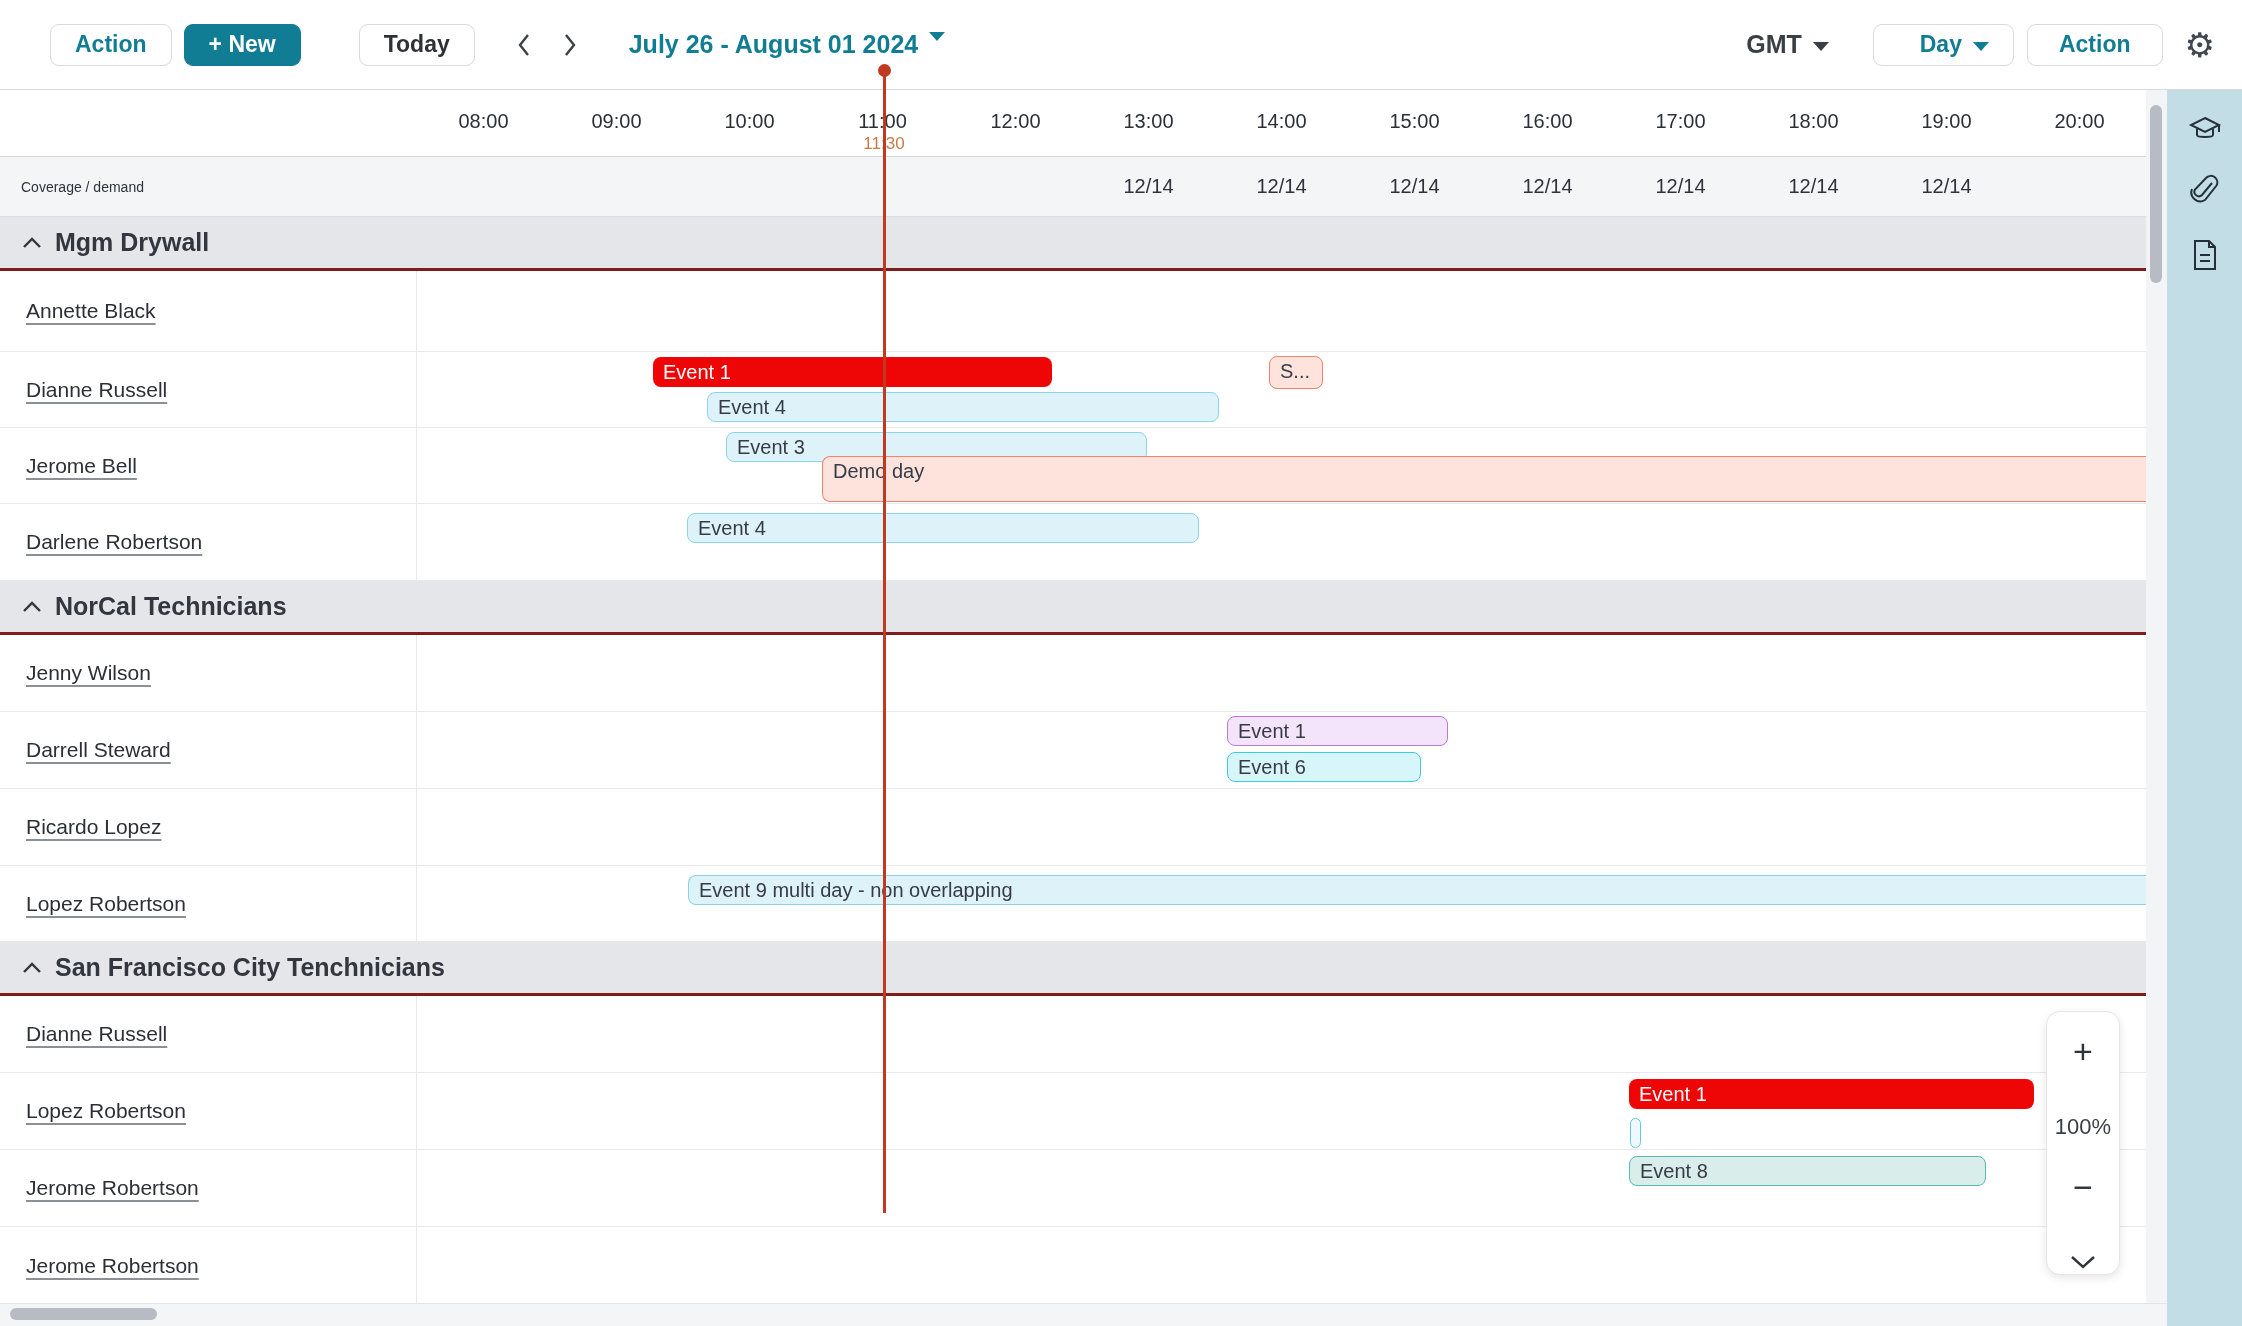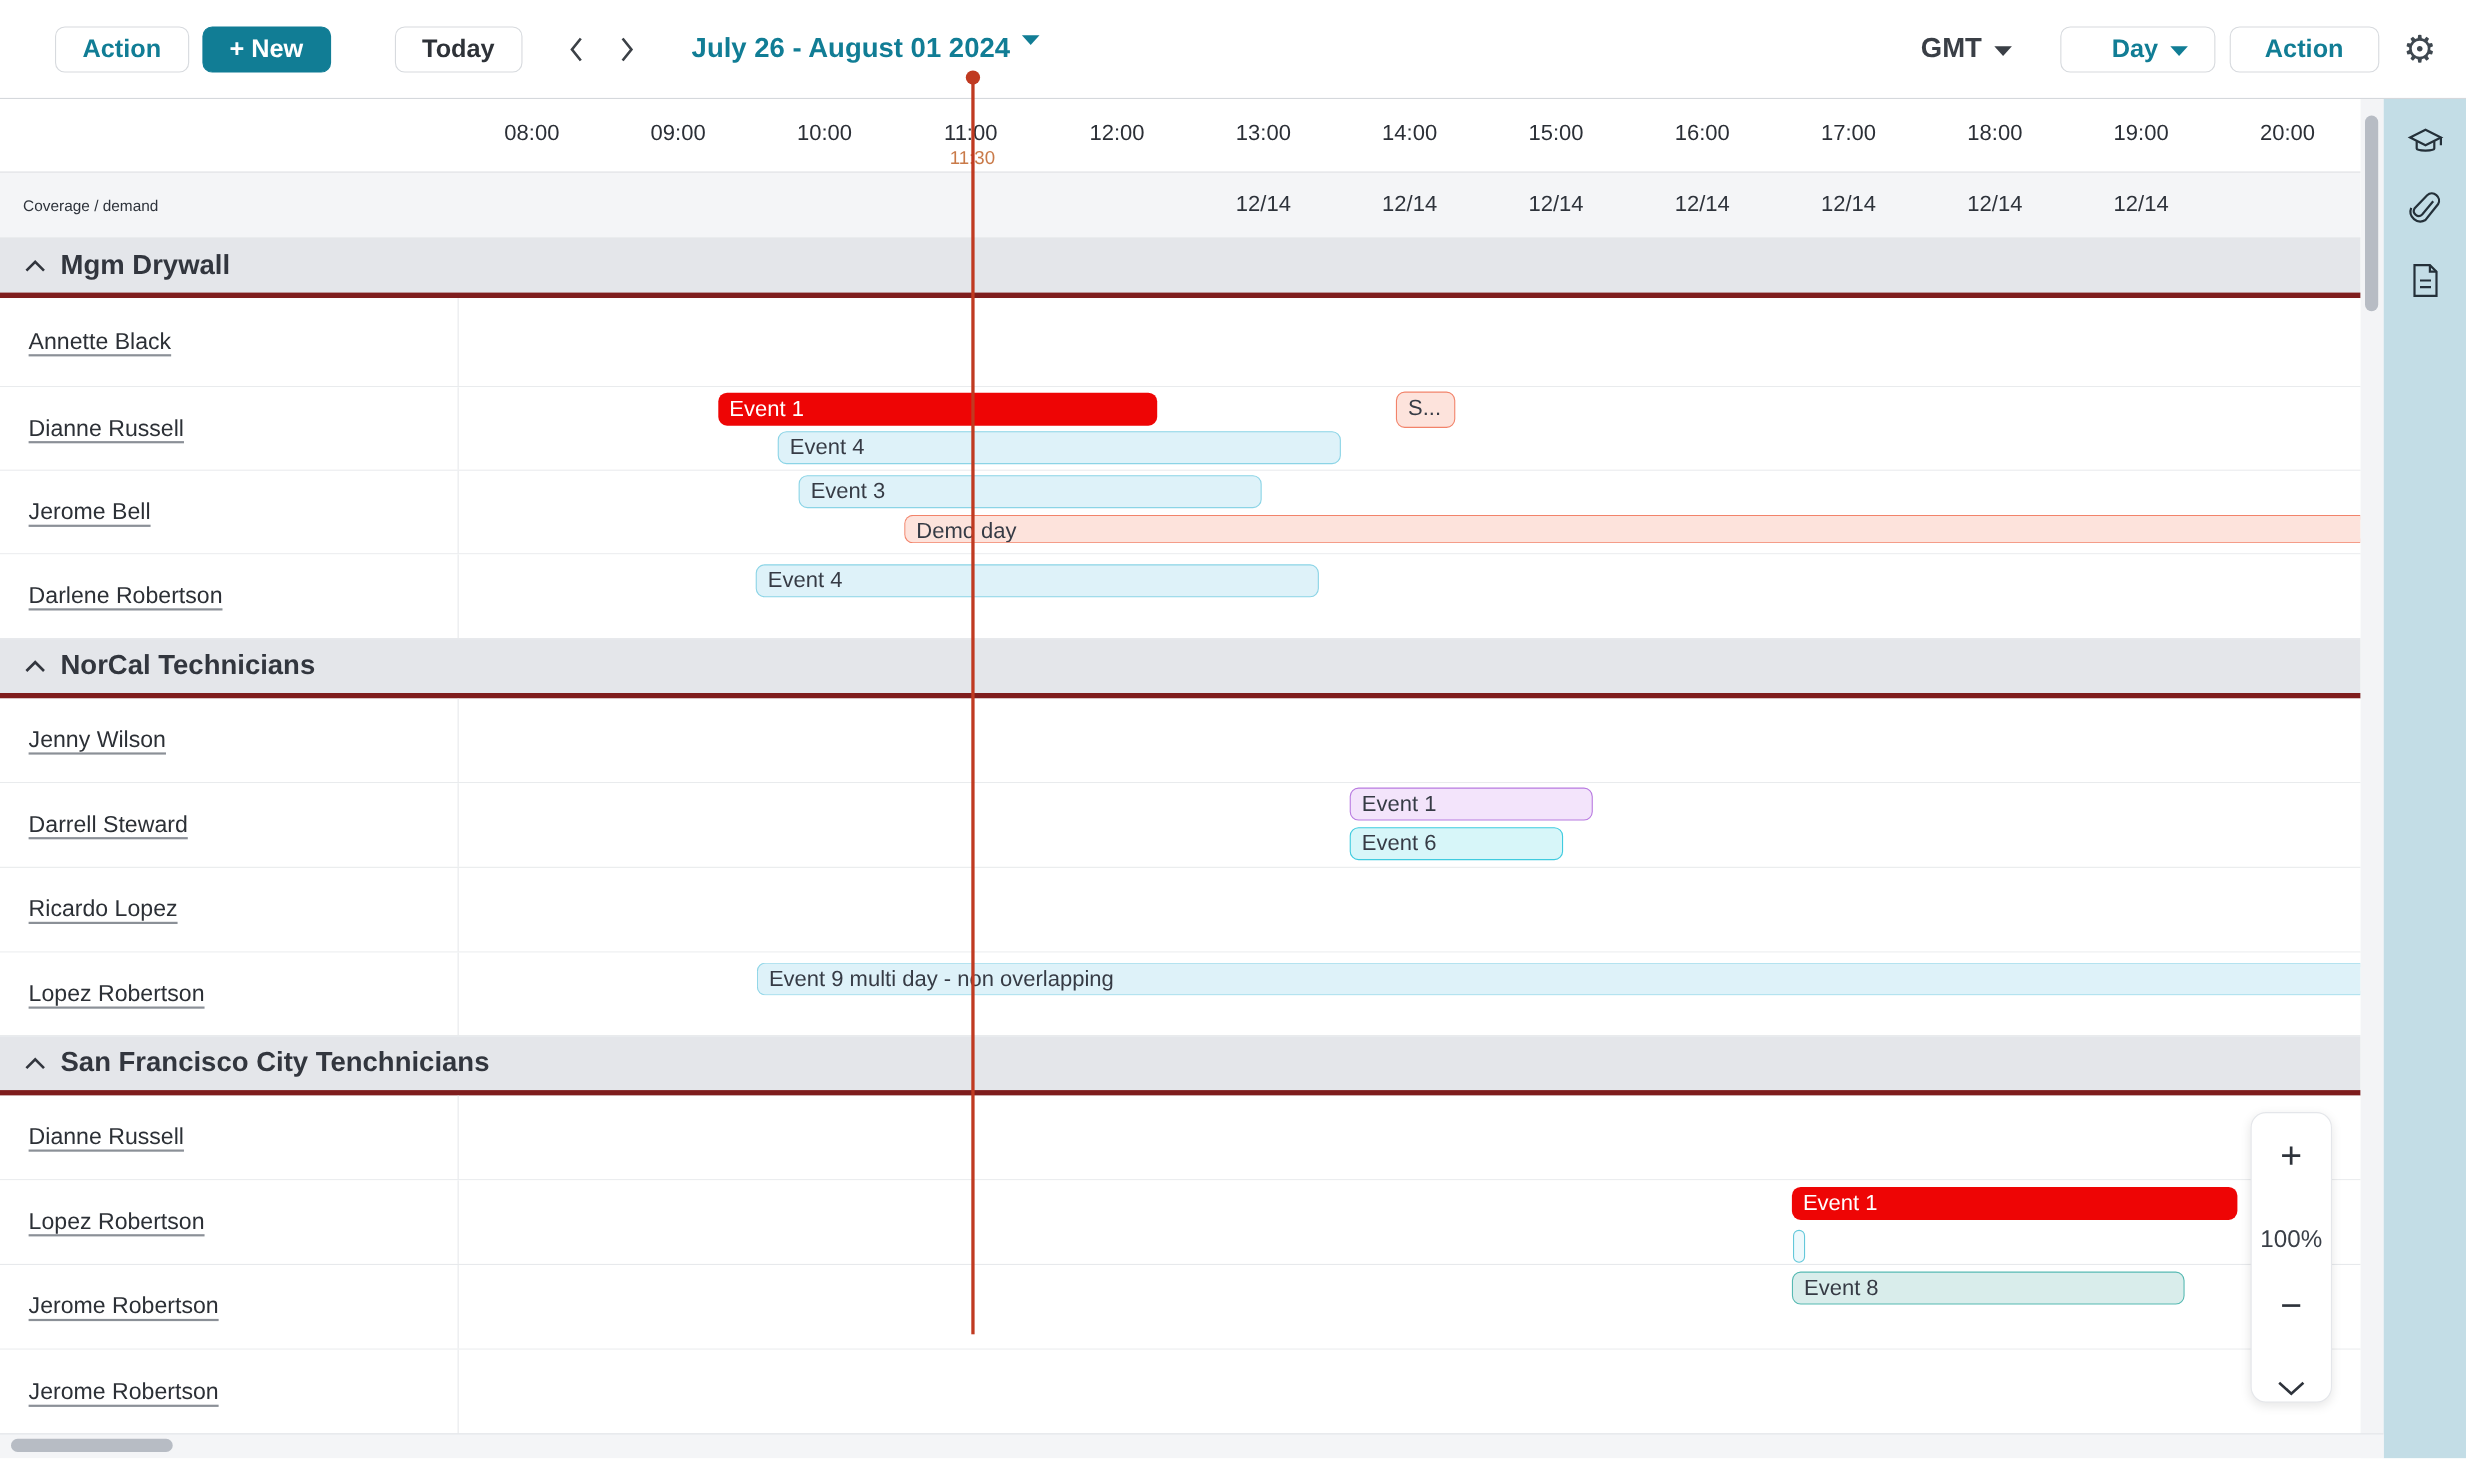--- a/index.html
+++ b/index.html
@@ -37,21 +37,21 @@
   .now-label { position:absolute; left:884px; top:44px; transform:translateX(-50%);
                font-size:17px; color:#c97a49; }
 
   .coverage-row { position:relative; height:60px; background:#f4f5f7; border-bottom:1px solid #dcdee2; }
   .coverage-label { position:absolute; left:21px; top:0; height:100%; display:flex; align-items:center;
                     font-size:14px; color:#2e333b; }
   .coverage-cells { position:absolute; left:417px; top:0; height:100%; display:flex; }
   .coverage-cell { width:133px; display:flex; align-items:center; justify-content:center;
                    font-size:20px; color:#2e333b; }
 
-  .group-hdr { position:relative; height:54px; background:#e4e6ea; border-bottom:5px solid #7f1d1d;
+  .group-hdr { position:relative; height:54px; background:#e4e6ea; border-bottom:3px solid #7f1d1d;
                display:flex; align-items:center; padding-left:22px; width:2146px; cursor:pointer; }
   .group-hdr svg { stroke:#32363e; stroke-width:2.4; fill:none; margin-right:13px; }
   .group-title { font-size:25px; font-weight:600; color:#32363e; }
 
   .res-row { position:relative; border-bottom:1px solid #e7e9ec; width:2146px; background:#fff; }
   .res-row .name-cell { position:absolute; left:0; top:0; width:417px; height:100%;
                         border-right:1px solid #e7e9ec; display:flex; align-items:center; padding-left:26px; }
   .res-name { font-size:21px; color:#2c3036; text-decoration:underline;
               text-decoration-color:#8b9097; text-underline-offset:5px; cursor:pointer; }
 
@@ -183,21 +183,21 @@
           </div>
           <div class="ev red" style="left: 653px; width: 399px; top: 5px; height: 30px;">Event 1</div>
           <div class="ev sky" style="left: 707px; width: 512px; top: 40px; height: 30px;">Event 4</div>
           <div class="ev salmon" style="left: 1269px; width: 54px; top: 4px; height: 33px;">S...</div>
         </div>
         <div class="res-row cols-bg" style="height: 76px;">
           <div class="name-cell">
             <span class="res-name">Jerome Bell</span>
           </div>
           <div class="ev sky" style="left: 726px; width: 421px; top: 4px; height: 30px;">Event 3</div>
-          <div class="ev salmon clip-right" style="left: 822px; width: 1324px; top: 40px; height: 26px;">Demo day</div>
+          <div class="ev salmon clip-right" style="left: 822px; width: 1324px; top: 28px; height: 46px;">Demo day</div>
         </div>
         <div class="res-row cols-bg" style="height: 77px;">
           <div class="name-cell">
             <span class="res-name">Darlene Robertson</span>
           </div>
           <div class="ev sky" style="left: 687px; width: 512px; top: 9px; height: 30px;">Event 4</div>
         </div>
         <div class="group-hdr">
           <svg width="20" height="12" viewBox="0 0 20 12">
             <polyline points="2,10 10,2 18,10"></polyline>

